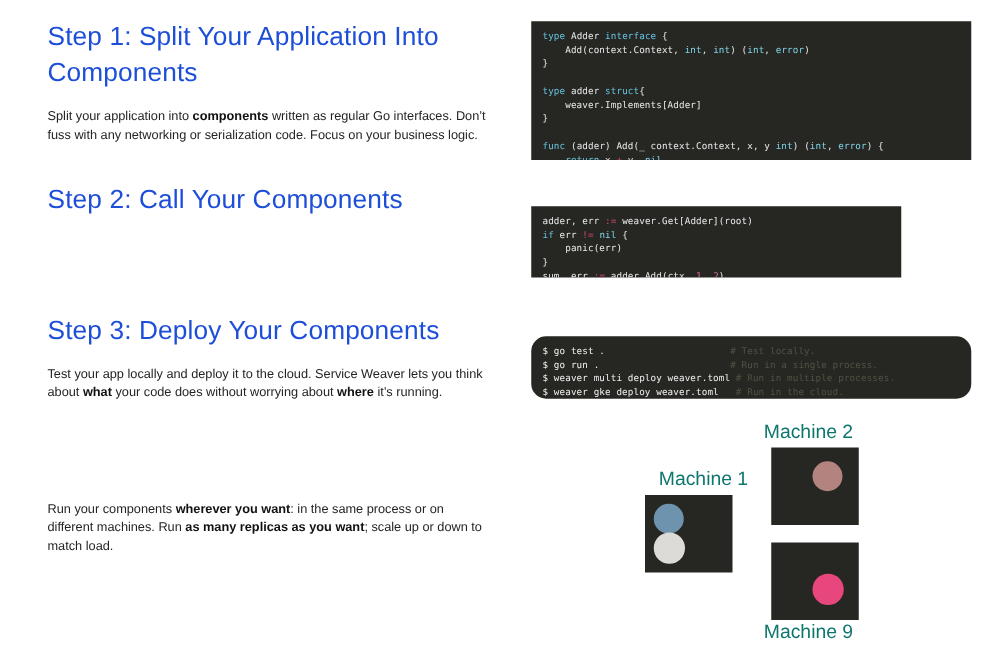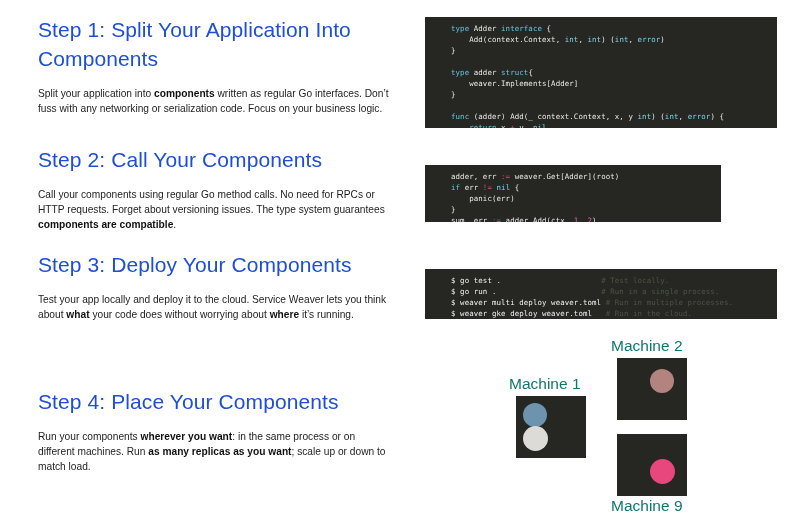--- a/index.html
+++ b/index.html
@@ -39,21 +39,21 @@
   #step4 { top: 388px; }
 
   
   .code {
     position: absolute;
     background: #262722;
     color: #e6e6e6;
     font-family: "DejaVu Sans Mono", "Liberation Mono", monospace;
     font-size: 7.4px;
     line-height: 1.48;
-    padding: 7px 26px;
+    padding: 7px 9px;
     white-space: pre;
     overflow: hidden;
     letter-spacing: 0.1px;
   }
   #code1 { left: 425px; top: 10px;  width: 352px; height: 111px; }
   #code2 { left: 425px; top: 158px; width: 296px; height: 57px;  }
   #code3 { left: 425px; top: 262px; width: 352px; height: 50px;  }
 
   .k  { color: #66c2e0; }   
   .w  { color: #e8e8e8; }   
@@ -71,21 +71,21 @@
     font-family: "Liberation Sans", sans-serif;
     white-space: nowrap;
   }
   .machine-box {
     position: absolute;
     background: #262722;
   }
   .dot { position: absolute; border-radius: 50%; }
 
   
-  #m1-label { left: 509px; top: 375px; }
+  #m1-label { left: 527px; top: 375px; }
   #m1-box   { left: 516px; top: 396px; width: 70px; height: 62px; }
   #m1-dot-a { left: 7px;  top: 7px;  width: 24px; height: 24px; background: #6d93ae; }
   #m1-dot-b { left: 7px;  top: 30px; width: 25px; height: 25px; background: #dddbd7; }
 
   
   #m2-label { left: 611px; top: 337px; }
   #m2-box   { left: 617px; top: 358px; width: 70px; height: 62px; }
   #m2-dot-a { left: 33px; top: 11px; width: 24px; height: 24px; background: #b3847f; }
 
   
@@ -100,30 +100,28 @@
 
   <div class="left-col">
 
     <section class="step" id="step1">
       <h2 class="step-heading">Step 1: Split Your Application Into Components</h2>
       <p class="step-body"><span>Split your application into </span><b>components</b><span> written as regular Go interfaces. Don’t fuss with any networking or serialization code. Focus on your business logic.</span></p>
     </section>
 
     <section class="step" id="step2">
       <h2 class="step-heading">Step 2: Call Your Components</h2>
-      <p class="step-body"><span>Call your components using regular Go method calls. No need for RPCs or HTTP requests. Forget about versioning issues. The type system guarantees </span><b>components are compatible</b><span>.</span></p>
     </section>
 
     <section class="step" id="step3">
       <h2 class="step-heading">Step 3: Deploy Your Components</h2>
       <p class="step-body"><span>Test your app locally and deploy it to the cloud. Service Weaver lets you think about </span><b>what</b><span> your code does without worrying about </span><b>where</b><span> it’s running.</span></p>
     </section>
 
     <section class="step" id="step4">
-      <h2 class="step-heading">Step 4: Place Your Components</h2>
       <p class="step-body"><span>Run your components </span><b>wherever you want</b><span>: in the same process or on different machines. Run </span><b>as many replicas as you want</b><span>; scale up or down to match load.</span></p>
     </section>
 
   </div>
 
   <pre class="code" id="code1" style="background: rgb(38, 39, 34);"><span class="k">type</span><span class="w"> Adder </span><span class="k">interface</span><span class="w"> {</span>
 <span class="w">    Add(context.Context, </span><span class="t">int</span><span class="w">, </span><span class="t">int</span><span class="w">) (</span><span class="t">int</span><span class="w">, </span><span class="t">error</span><span class="w">)</span>
 <span class="w">}</span>
 <span class="w"></span>
 <span class="k">type</span><span class="w"> adder </span><span class="k">struct</span><span class="w">{</span>
@@ -133,21 +131,21 @@
 <span class="k">func</span><span class="w"> (adder) Add(_ context.Context, x, y </span><span class="t">int</span><span class="w">) (</span><span class="t">int</span><span class="w">, </span><span class="t">error</span><span class="w">) {</span>
 <span class="w">    </span><span class="k">return</span><span class="w"> x </span><span class="op">+</span><span class="w"> y, </span><span class="t">nil</span>
 </pre>
 
   <pre class="code" id="code2" style="background: rgb(38, 39, 34);"><span class="w">adder, err </span><span class="op">:=</span><span class="w"> weaver.Get[Adder](root)</span>
 <span class="k">if</span><span class="w"> err </span><span class="op">!=</span><span class="w"> </span><span class="t">nil</span><span class="w"> {</span>
 <span class="w">    panic(err)</span>
 <span class="w">}</span>
 <span class="w">sum, err </span><span class="op">:=</span><span class="w"> adder.Add(ctx, </span><span class="n">1</span><span class="w">, </span><span class="n">2</span><span class="w">)</span></pre>
 
-  <pre class="code" id="code3" style="background: rgb(38, 39, 34);"><span class="sh">$ go test .                      </span><span class="cm"># Test locally.</span>
+  <pre class="code" id="code3" style="background: rgb(38, 39, 34); border-radius: 12px;"><span class="sh">$ go test .                      </span><span class="cm"># Test locally.</span>
 <span class="sh">$ go run .                       </span><span class="cm"># Run in a single process.</span>
 <span class="sh">$ weaver multi deploy weaver.toml </span><span class="cm"># Run in multiple processes.</span>
 <span class="sh">$ weaver gke deploy weaver.toml   </span><span class="cm"># Run in the cloud.</span></pre>
 
   <div>
 
     <div class="machine-label" id="m1-label">Machine 1</div>
     <div class="machine-box" id="m1-box" style="background: rgb(38, 39, 34);">
       <div class="dot" id="m1-dot-a" style="background: rgb(109, 147, 174);"></div>
       <div class="dot" id="m1-dot-b" style="background: rgb(221, 219, 215);"></div>

